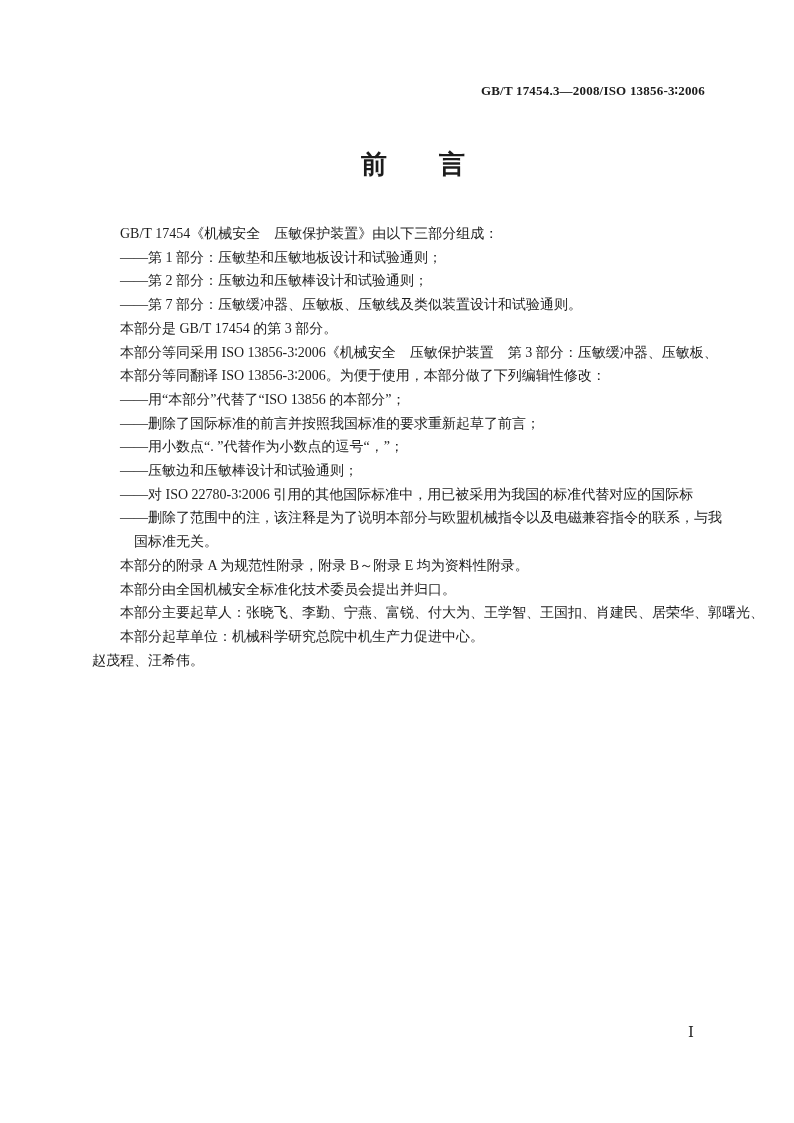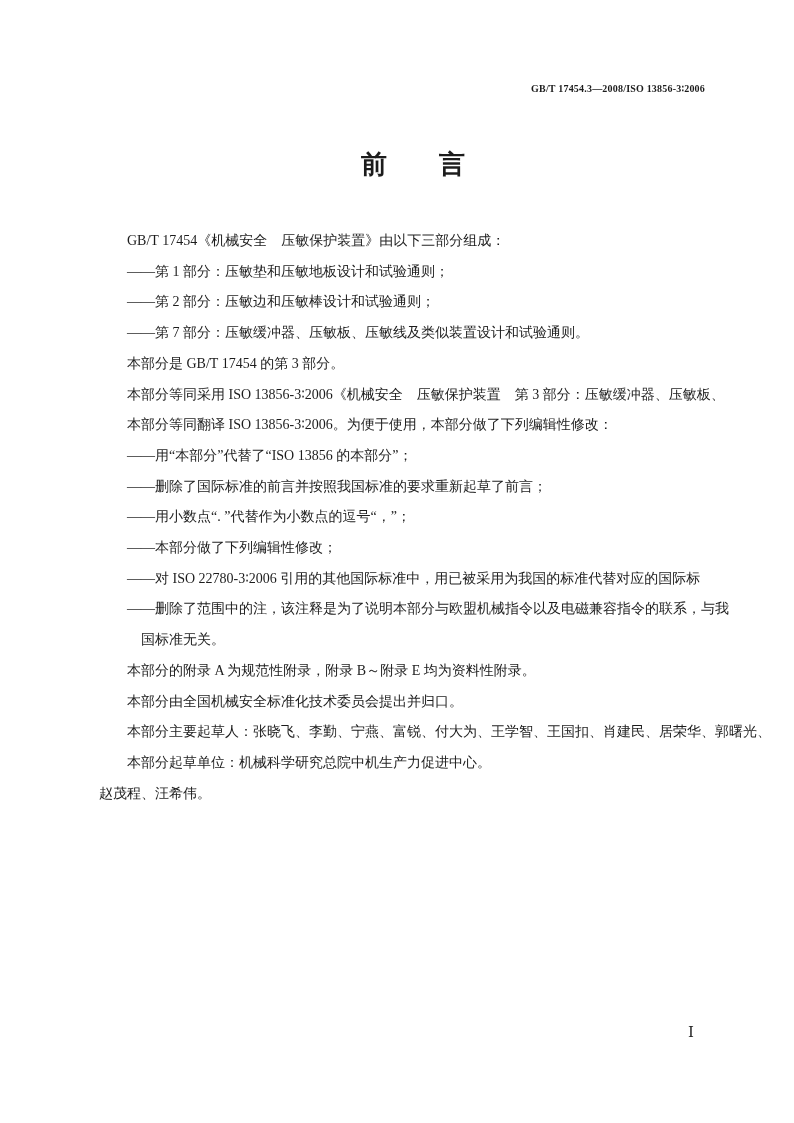--- a/index.html
+++ b/index.html
@@ -15,21 +15,21 @@
     color: #1c1c1c;
     font-family: "Liberation Serif", "DejaVu Serif", serif;
     overflow: hidden;
   }
   .header-code {
     position: absolute;
     top: 83px;
     right: 89px;
     font-family: "Liberation Serif", "DejaVu Serif", serif;
     font-weight: bold;
-    font-size: 10px;
+    font-size: 13px;
     letter-spacing: 0.2px;
     white-space: nowrap;
   }
   .title {
     position: absolute;
     top: 149px;
     left: 0;
     width: 100%;
     margin: 0;
     text-align: center;
@@ -42,21 +42,21 @@
   }
   .body-block {
     position: absolute;
     top: 221px;
     left: 89px;
     width: 640px;
     font-size: 14px;
     line-height: 20.7px;
   }
   .ln {
-    margin: 10px;
+    margin: 3px;
     padding: 0;
     white-space: pre;
   }
   .i0 { text-indent: 0; }
   .i2 { text-indent: 2em; }
   .i3 { text-indent: 3em; }
   .page-number {
     position: absolute;
     top: 1023px;
     left: 688px;
@@ -77,21 +77,21 @@
     <p class="ln i2">GB/T 17454《机械安全　压敏保护装置》由以下三部分组成：</p>
     <p class="ln i2">——第 1 部分：压敏垫和压敏地板设计和试验通则；</p>
     <p class="ln i2">——第 2 部分：压敏边和压敏棒设计和试验通则；</p>
     <p class="ln i2">——第 7 部分：压敏缓冲器、压敏板、压敏线及类似装置设计和试验通则。</p>
     <p class="ln i2">本部分是 GB/T 17454 的第 3 部分。</p>
     <p class="ln i2">本部分等同采用 ISO 13856-3∶2006《机械安全　压敏保护装置　第 3 部分：压敏缓冲器、压敏板、</p>
     <p class="ln i2">本部分等同翻译 ISO 13856-3∶2006。为便于使用，本部分做了下列编辑性修改：</p>
     <p class="ln i2">——用“本部分”代替了“ISO 13856 的本部分”；</p>
     <p class="ln i2">——删除了国际标准的前言并按照我国标准的要求重新起草了前言；</p>
     <p class="ln i2">——用小数点“. ”代替作为小数点的逗号“，”；</p>
-    <p class="ln i2">——本部分做了下列编辑性修改；</p>
+    <p class="ln i2">——压敏边和压敏棒设计和试验通则；</p>
     <p class="ln i2">——对 ISO 22780-3∶2006 引用的其他国际标准中，用已被采用为我国的标准代替对应的国际标</p>
     <p class="ln i2">——删除了范围中的注，该注释是为了说明本部分与欧盟机械指令以及电磁兼容指令的联系，与我</p>
     <p class="ln i3">国标准无关。</p>
     <p class="ln i2">本部分的附录 A 为规范性附录，附录 B～附录 E 均为资料性附录。</p>
     <p class="ln i2">本部分由全国机械安全标准化技术委员会提出并归口。</p>
     <p class="ln i2">本部分主要起草人：张晓飞、李勤、宁燕、富锐、付大为、王学智、王国扣、肖建民、居荣华、郭曙光、</p>
     <p class="ln i2">本部分起草单位：机械科学研究总院中机生产力促进中心。</p>
     <p class="ln i0">赵茂程、汪希伟。</p>
   </div>
 

